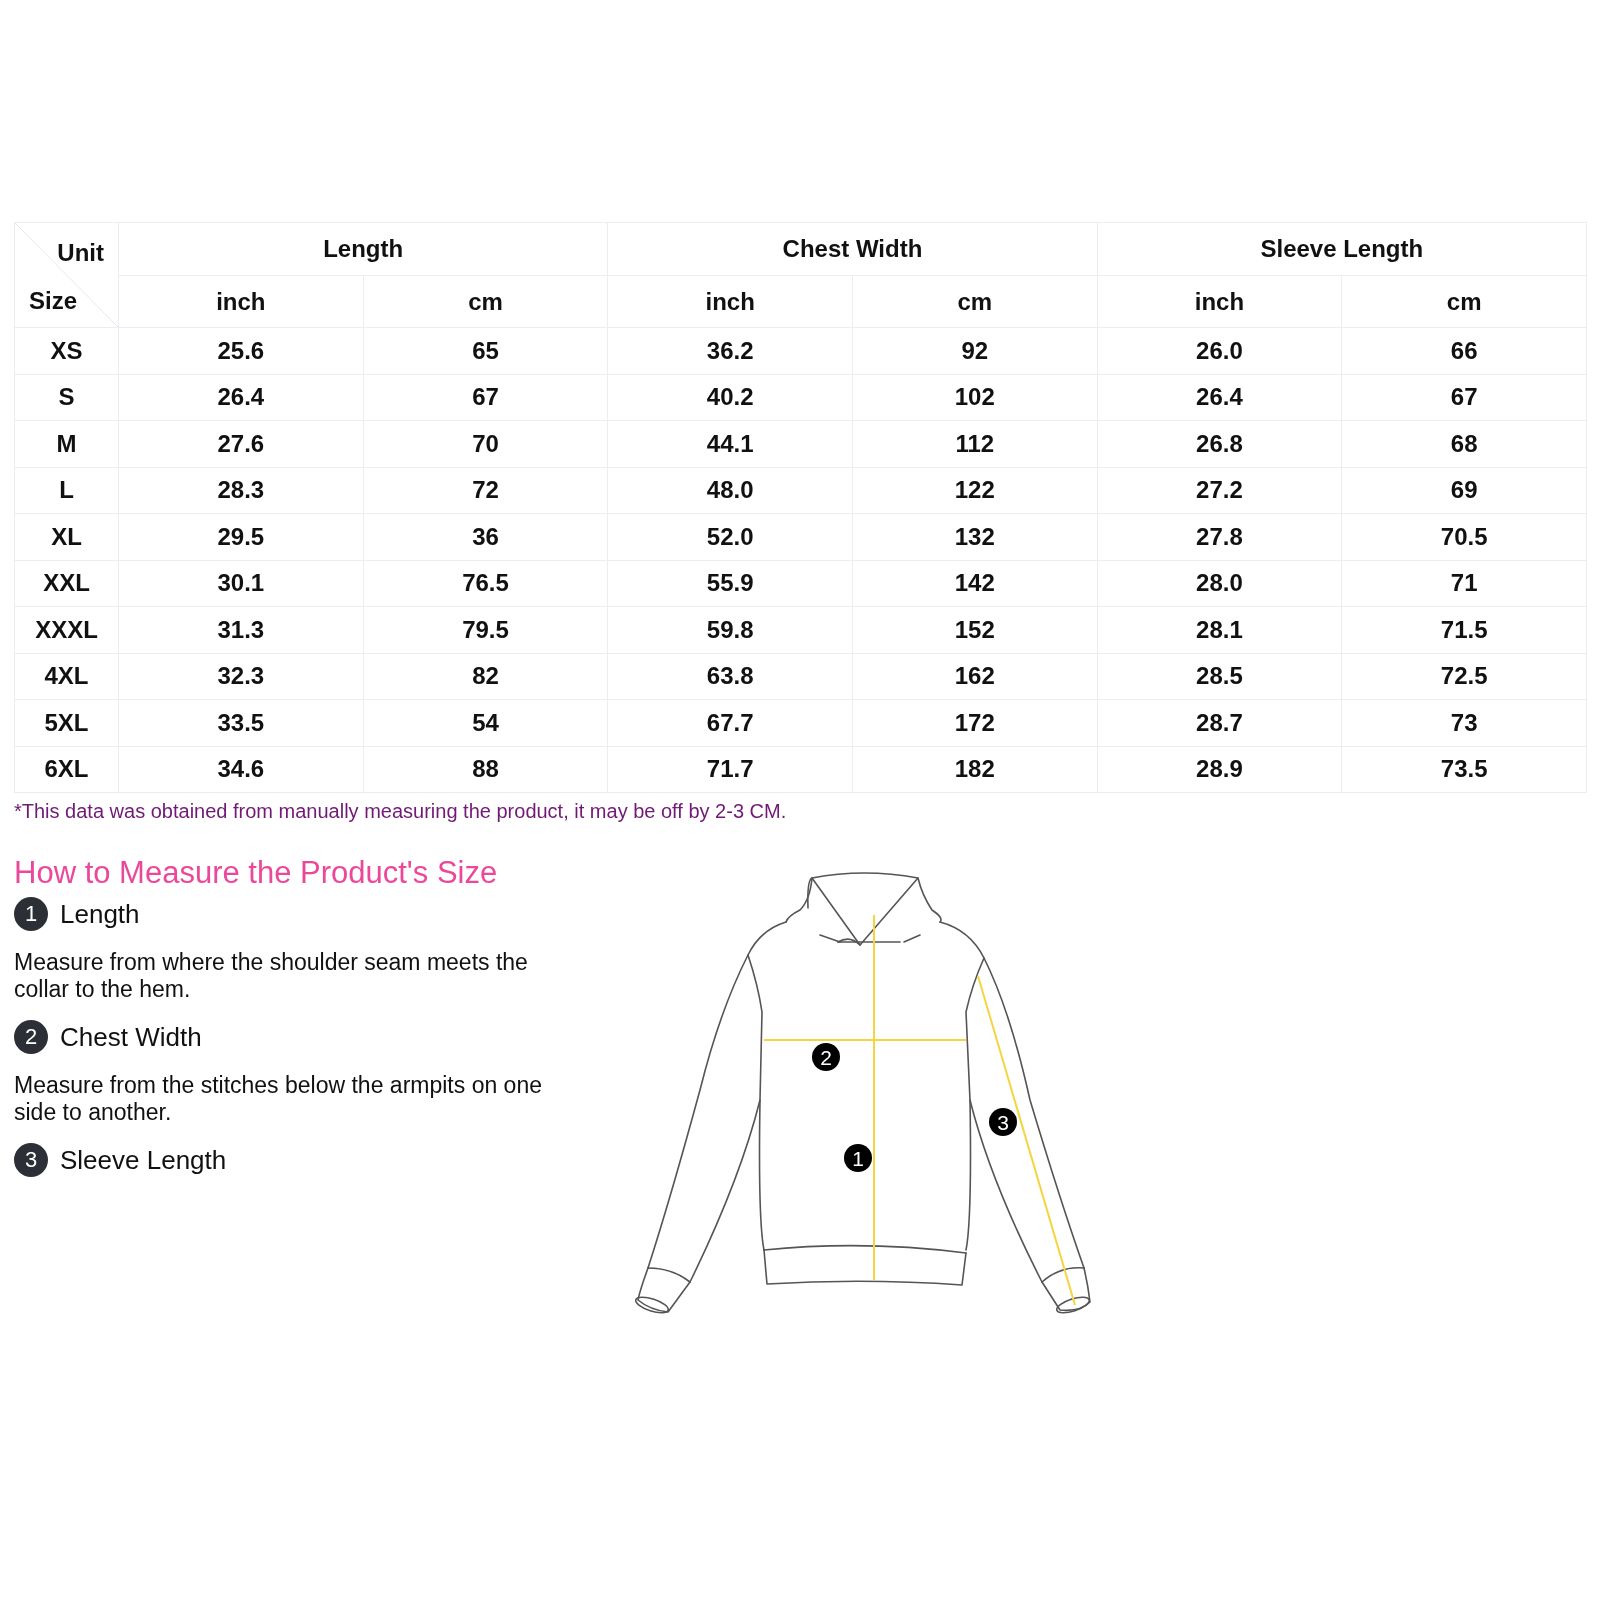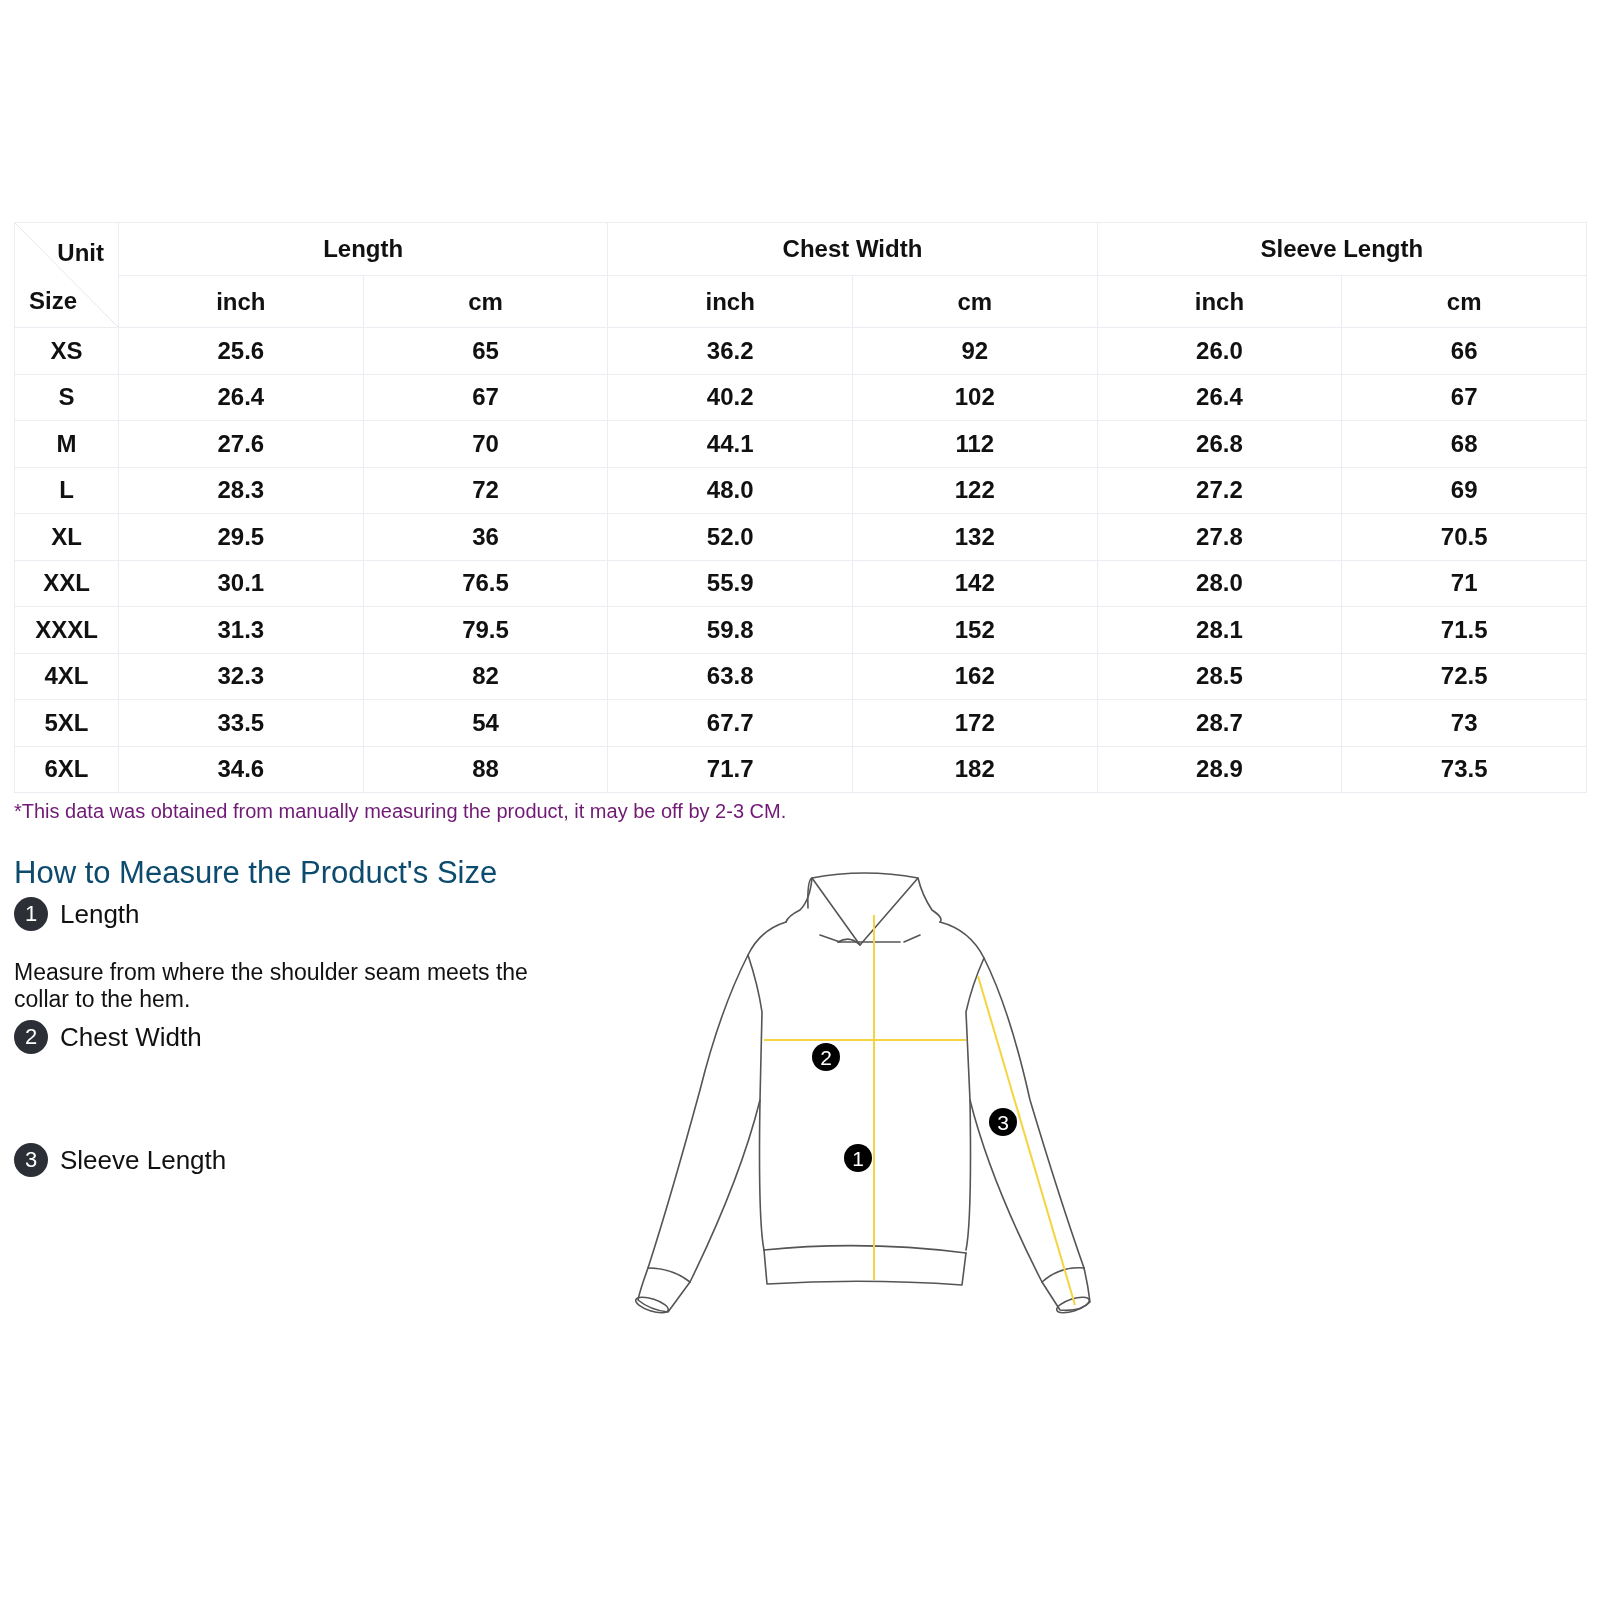--- a/index.html
+++ b/index.html
@@ -13,27 +13,27 @@
   .size-table tr.hdr1 td { height: 52px; }
   .size-table tr.hdr2 td { height: 51px; }
   .size-table tr.row td { height: 45.5px; }
   .corner { position: relative; }
   .corner svg { position: absolute; left: 0; top: 0; width: 100%; height: 100%; }
   .corner .unit { position: absolute; right: 14px; top: 16px; text-align: center; }
   .corner .size { position: absolute; left: 14px; bottom: 12px; }
 
   .note { position: absolute; left: 14px; top: 800px; font-size: 20px; color: #701a75; }
 
-  .measure-title { position: absolute; left: 14px; top: 855px; font-size: 31px; color: #0c4a6e; font-weight: 400; }
+  .measure-title { position: absolute; left: 14px; top: 855px; font-size: 31px; color: #ec4899; font-weight: 400; }
   .guide { position: absolute; left: 14px; width: 560px; }
   .guide .head { display: flex; align-items: center; font-size: 26px; color: #111; }
   .guide .num { width: 34px; height: 34px; border-radius: 50%; background: #2c2f36; color: #fff;
                 font-size: 22px; display: inline-flex; align-items: center; justify-content: center;
                 margin-right: 12px; }
-  .guide .desc { font-size: 23px; line-height: 27px; color: #111; margin-top: 28px; }
+  .guide .desc { font-size: 23px; line-height: 27px; color: #111; margin-top: 18px; }
 
   .hoodie { position: absolute; left: 630px; top: 870px; width: 490px; height: 480px; }
 </style>
 </head>
 <body>
 
 <table class="size-table">
   <colgroup>
     <col style="width:104px">
       <col>
@@ -168,20 +168,21 @@
       <span class="num">1</span>
       <span>Length</span>
     </div>
   <div class="desc">Measure from where the shoulder seam meets the collar to the hem.</div>
 </div>
 <div class="guide" style="top:1020px">
   <div class="head">
       <span class="num">2</span>
       <span>Chest Width</span>
     </div>
+  <div class="desc">Measure from the stitches below the armpits on one side to another.</div>
 </div>
 <div class="guide" style="top:1143px; width:500px">
   <div class="head">
       <span class="num">3</span>
       <span>Sleeve Length</span>
     </div>
 </div>
 
 <svg class="hoodie" viewBox="630 870 490 480">
   <g fill="none" stroke="#555" stroke-width="1.6" stroke-linejoin="round" stroke-linecap="round">

